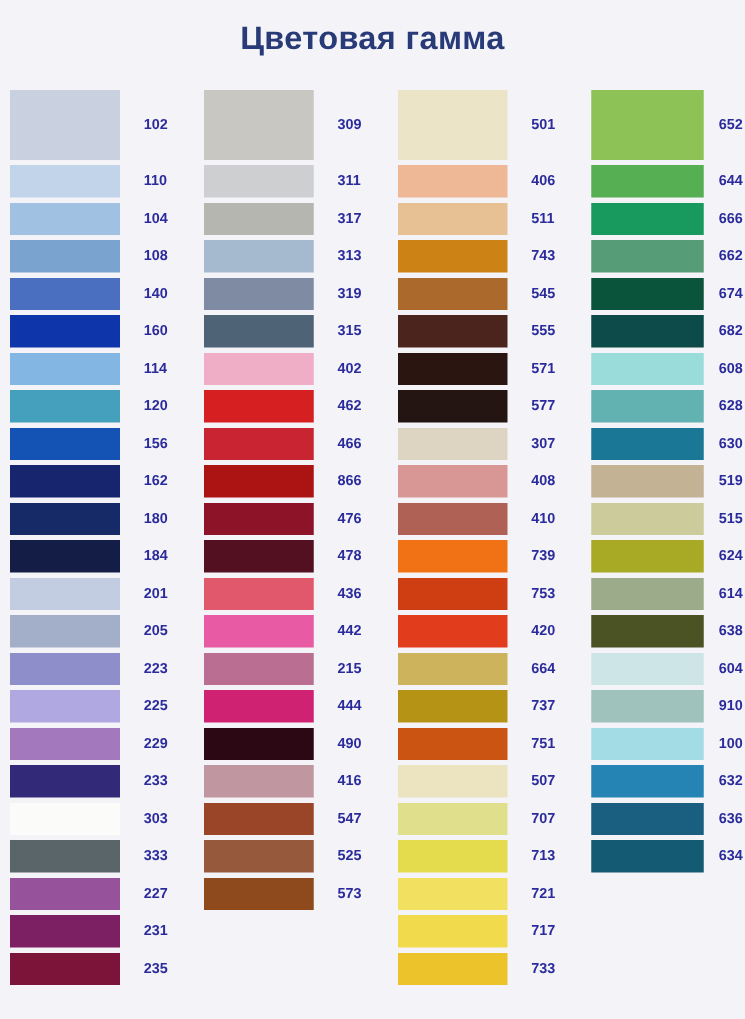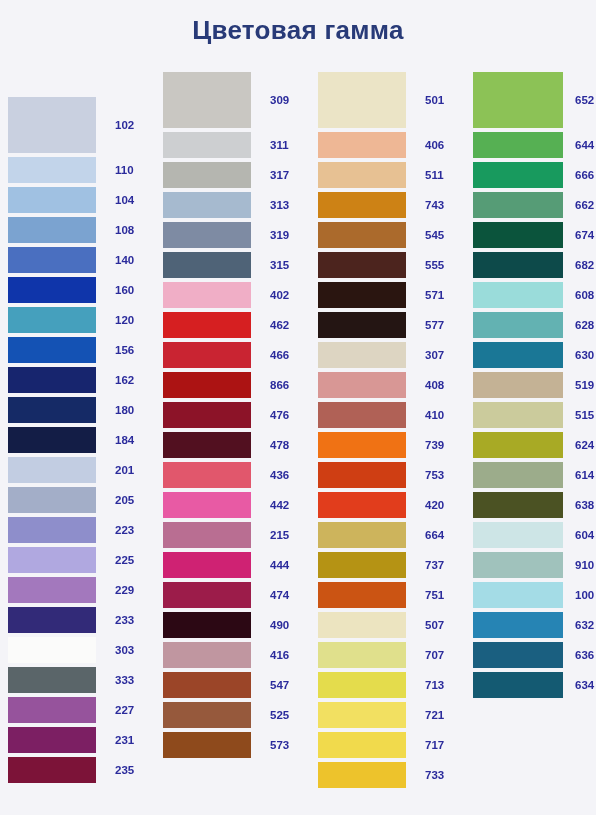--- a/index.html
+++ b/index.html
@@ -40,21 +40,21 @@
     height: 740px;
     display: flex;
     flex-direction: row;
   }
   .swatch-column {
     position: relative;
     display: flex;
     flex-direction: column;
     box-sizing: border-box;
   }
-  .col-0 { width: 155px; padding-left: 8px; justify-content: center; }
+  .col-0 { width: 155px; padding-left: 8px; }
   .col-1 { width: 155px; padding-left: 8px; }
   .col-2 { width: 155px; padding-left: 8px; }
   .col-3 { width: 131px; padding-left: 8px; }
 
   .swatch-row {
     display: flex;
     flex-direction: row;
     align-items: center;
     height: 30px;
     box-sizing: border-box;
@@ -110,20 +110,24 @@
         </div>
         <div class="swatch-row">
           <div class="swatch" style="background-color: rgb(74, 111, 192);"></div>
           <div class="code">140</div>
         </div>
         <div class="swatch-row">
           <div class="swatch" style="background-color: rgb(15, 53, 170);"></div>
           <div class="code">160</div>
         </div>
         <div class="swatch-row">
+          <div class="swatch" style="background-color: rgb(132, 182, 227);"></div>
+          <div class="code">114</div>
+        </div>
+        <div class="swatch-row">
           <div class="swatch" style="background-color: rgb(69, 160, 189);"></div>
           <div class="code">120</div>
         </div>
         <div class="swatch-row">
           <div class="swatch" style="background-color: rgb(20, 82, 180);"></div>
           <div class="code">156</div>
         </div>
         <div class="swatch-row">
           <div class="swatch" style="background-color: rgb(23, 37, 110);"></div>
           <div class="code">162</div>
@@ -240,24 +244,20 @@
         </div>
         <div class="swatch-row">
           <div class="swatch" style="background-color: rgb(185, 110, 146);"></div>
           <div class="code">215</div>
         </div>
         <div class="swatch-row">
           <div class="swatch" style="background-color: rgb(207, 34, 115);"></div>
           <div class="code">444</div>
         </div>
         <div class="swatch-row">
-          <div class="swatch" style="background-color: rgb(156, 28, 74);"></div>
-          <div class="code">474</div>
-        </div>
-        <div class="swatch-row">
           <div class="swatch" style="background-color: rgb(44, 8, 20);"></div>
           <div class="code">490</div>
         </div>
         <div class="swatch-row">
           <div class="swatch" style="background-color: rgb(192, 150, 160);"></div>
           <div class="code">416</div>
         </div>
         <div class="swatch-row">
           <div class="swatch" style="background-color: rgb(155, 69, 40);"></div>
           <div class="code">547</div>

